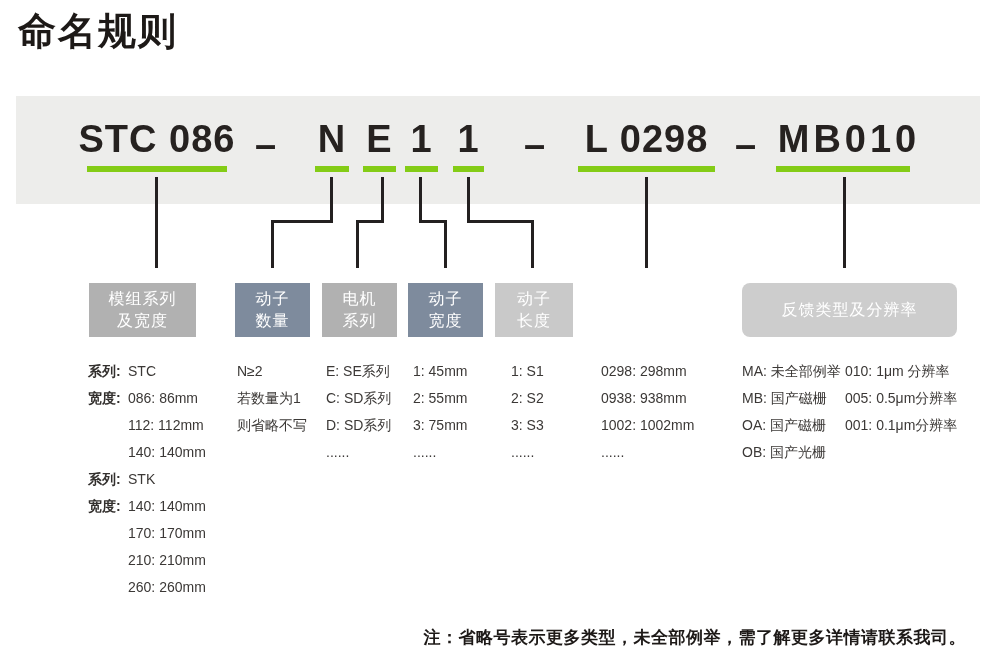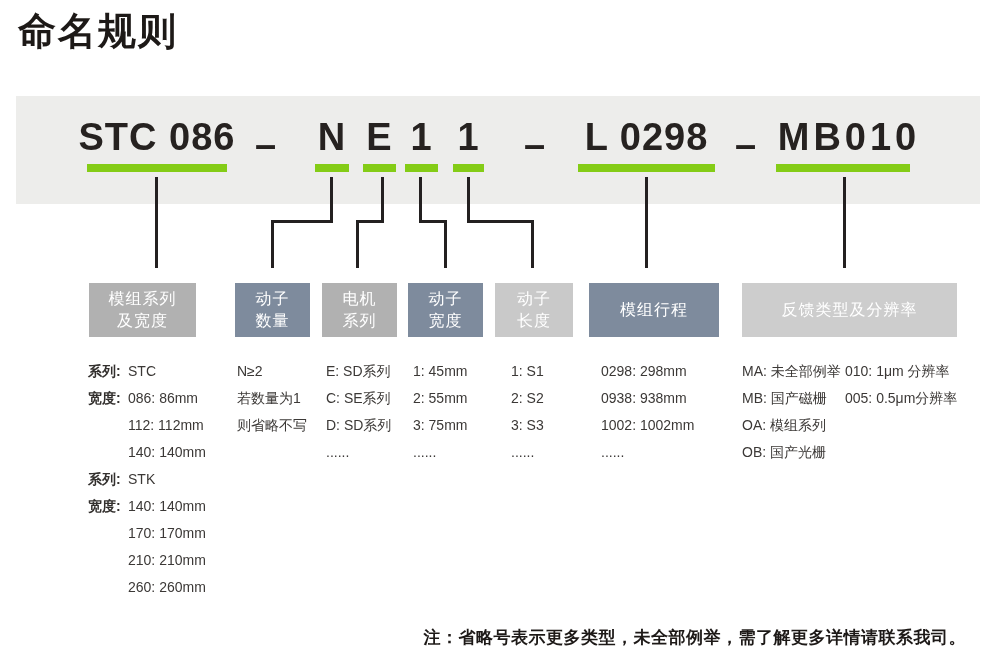--- a/index.html
+++ b/index.html
@@ -11,32 +11,32 @@
   .title {
     position:absolute; left:18px; top:6px; font-size:38px; font-weight:bold;
     color:#1d1917; letter-spacing:2px;
   }
   .band { position:absolute; left:16px; top:96px; width:964px; height:108px; background:#ededeb; }
   .codeseg, .codedash {
     position:absolute; top:122px; height:50px; display:flex; align-items:flex-end;
     justify-content:center; padding-bottom:5px; font-size:38px; font-weight:bold;
     color:#262220; white-space:nowrap; letter-spacing:1px;
   }
-  .codeseg { border-bottom:8px solid #84cc16; }
+  .codeseg { border-bottom:6px solid #84cc16; }
   .codeseg.wide { letter-spacing:4px; padding-left:12px; }
   .cl { position:absolute; background:#232020; }
   .gbox {
     position:absolute; top:283px; height:54px; display:flex; flex-direction:column;
     align-items:center; justify-content:center; color:#ffffff; font-size:16px;
     line-height:1.35; text-align:center; letter-spacing:1px;
   }
   .bg-gray { background:#b1b1b1; }
   .bg-blue { background:#7e8b9d; }
   .bg-light { background:#c9c9c9; }
-  .bg-lighter { background:#cdcdcd; }
+  .bg-lighter { background:#cdcdcd;border-radius:8px; }
   .col { position:absolute; top:358px; font-size:14px; color:#3b3836; line-height:27px; white-space:nowrap; }
   .drow { display:flex; height:27px; }
   .dlabel { width:40px; flex:none; font-weight:bold; color:#33302e; }
   .note {
     position:absolute; right:34px; top:626px; font-size:17px; font-weight:bold;
     color:#1d1917; letter-spacing:0.5px; white-space:nowrap;
   }
 </style>
 </head>
 <body>
@@ -92,23 +92,20 @@
     <span>系列</span>
   </div>
   <div class="gbox bg-blue" style="left:408px;width:75px">
     <span>动子</span>
     <span>宽度</span>
   </div>
   <div class="gbox bg-light" style="left:495px;width:78px">
     <span>动子</span>
     <span>长度</span>
   </div>
-  <div class="gbox bg-blue" style="left:589px;width:130px">
-    <span>模组行程</span>
-  </div>
   <div class="gbox bg-lighter" style="left:742px;width:215px">
     <span>反馈类型及分辨率</span>
   </div>
 
   <div class="col" style="left:88px">
     <div class="drow">
         <span class="dlabel">系列:</span>
         <span>STC</span>
       </div>
     <div class="drow">
@@ -145,22 +142,22 @@
       </div>
   </div>
 
   <div class="col" style="left:237px">
     <div>N≥2</div>
     <div>若数量为1</div>
     <div>则省略不写</div>
   </div>
 
   <div class="col" style="left:326px">
-    <div>E: SD系列</div>
-    <div>C: SE系列</div>
+    <div>E: SE系列</div>
+    <div>C: SD系列</div>
     <div>D: SD系列</div>
     <div>......</div>
   </div>
 
   <div class="col" style="left:413px">
     <div>1: 45mm</div>
     <div>2: 55mm</div>
     <div>3: 75mm</div>
     <div>......</div>
   </div>
@@ -175,24 +172,25 @@
   <div class="col" style="left:601px">
     <div>0298: 298mm</div>
     <div>0938: 938mm</div>
     <div>1002: 1002mm</div>
     <div>......</div>
   </div>
 
   <div class="col" style="left:742px">
     <div>MA: 未全部例举</div>
     <div>MB: 国产磁栅</div>
-    <div>OA: 模组系列</div>
+    <div>OA: 国产磁栅</div>
     <div>OB: 国产光栅</div>
   </div>
 
   <div class="col" style="left:845px">
     <div>010: 1μm 分辨率</div>
     <div>005: 0.5μm分辨率</div>
+    <div>001: 0.1μm分辨率</div>
   </div>
 
   <div class="note">注：省略号表示更多类型，未全部例举，需了解更多详情请联系我司。</div>
 
 </div>
 
 </body></html>

